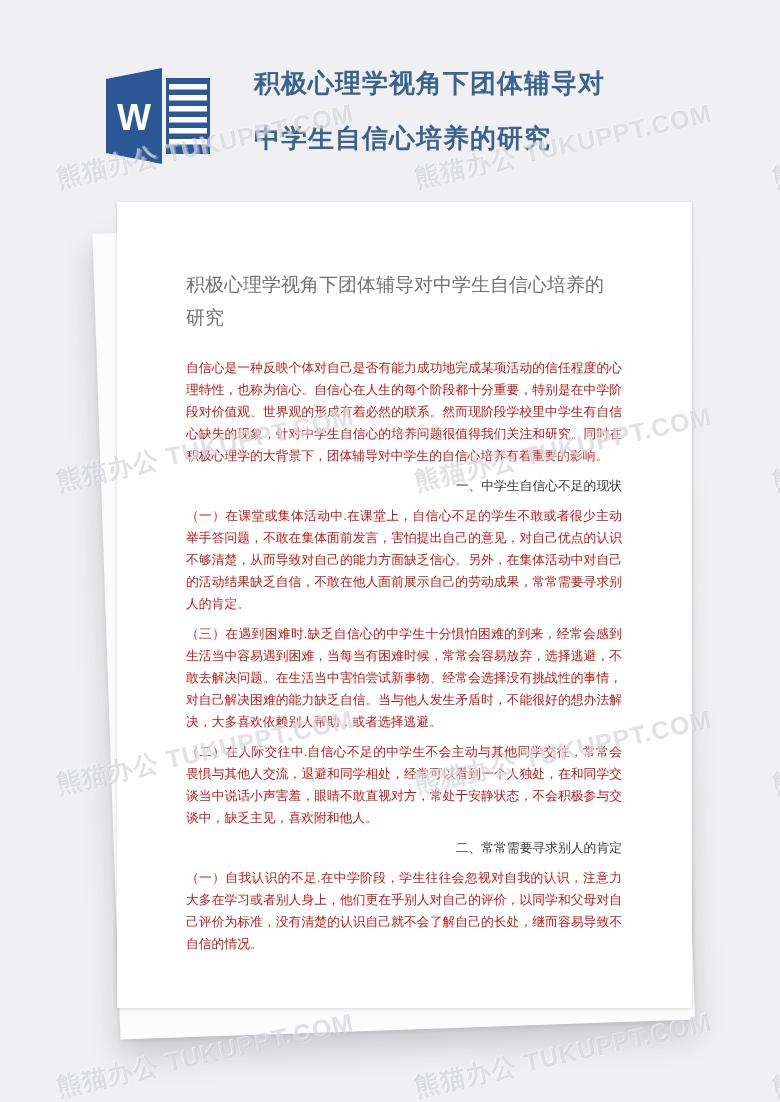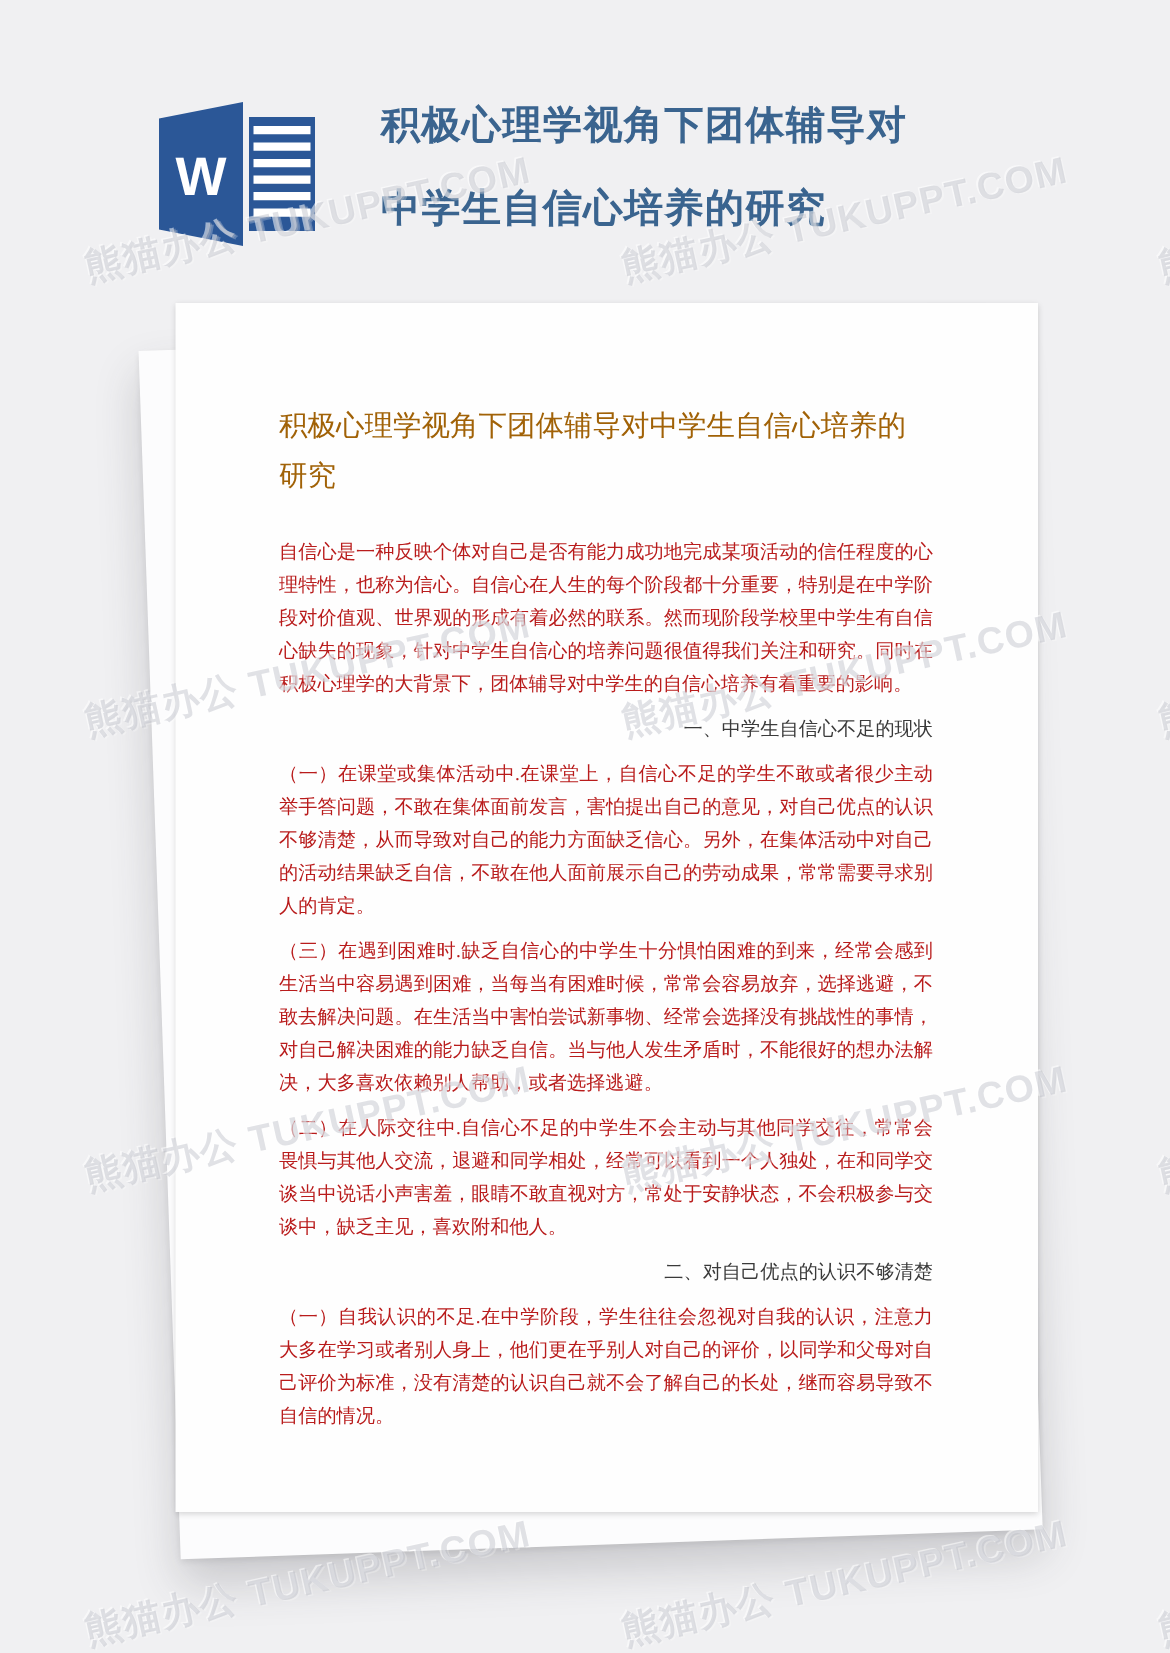--- a/index.html
+++ b/index.html
@@ -58,21 +58,21 @@
   .doc-content {
     position: absolute;
     left: 69px;
     top: 66px;
     width: 436px;
   }
   .doc-title {
     width: 428px;
     font-size: 19px;
     line-height: 33px;
-    color: #a16207;
+    color: #737373;
     margin: 0 0 23px 0;
     font-weight: 400;
   }
   .doc-body p, .doc-body h3 {
     margin: 0 0 8px 0;
     font-size: 12.8px;
     line-height: 22px;
     font-weight: 400;
     color: #b91c1c;
     text-align: justify;
@@ -143,21 +143,21 @@
 
   <div class="doc-page">
     <div class="doc-content">
       <div class="doc-title">积极心理学视角下团体辅导对中学生自信心培养的研究</div>
       <div class="doc-body">
         <p>自信心是一种反映个体对自己是否有能力成功地完成某项活动的信任程度的心理特性，也称为信心。自信心在人生的每个阶段都十分重要，特别是在中学阶段对价值观、世界观的形成有着必然的联系。然而现阶段学校里中学生有自信心缺失的现象，针对中学生自信心的培养问题很值得我们关注和研究。同时在积极心理学的大背景下，团体辅导对中学生的自信心培养有着重要的影响。</p>
         <h3>一、中学生自信心不足的现状</h3>
         <p>（一）在课堂或集体活动中.在课堂上，自信心不足的学生不敢或者很少主动举手答问题，不敢在集体面前发言，害怕提出自己的意见，对自己优点的认识不够清楚，从而导致对自己的能力方面缺乏信心。另外，在集体活动中对自己的活动结果缺乏自信，不敢在他人面前展示自己的劳动成果，常常需要寻求别人的肯定。</p>
         <p>（三）在遇到困难时.缺乏自信心的中学生十分惧怕困难的到来，经常会感到生活当中容易遇到困难，当每当有困难时候，常常会容易放弃，选择逃避，不敢去解决问题。在生活当中害怕尝试新事物、经常会选择没有挑战性的事情，对自己解决困难的能力缺乏自信。当与他人发生矛盾时，不能很好的想办法解决，大多喜欢依赖别人帮助，或者选择逃避。</p>
         <p>（二）在人际交往中.自信心不足的中学生不会主动与其他同学交往，常常会畏惧与其他人交流，退避和同学相处，经常可以看到一个人独处，在和同学交谈当中说话小声害羞，眼睛不敢直视对方，常处于安静状态，不会积极参与交谈中，缺乏主见，喜欢附和他人。</p>
-        <h3>二、对自己优点的认识不够清楚</h3>
+        <h3>二、常常需要寻求别人的肯定</h3>
         <p>（一）自我认识的不足.在中学阶段，学生往往会忽视对自我的认识，注意力大多在学习或者别人身上，他们更在乎别人对自己的评价，以同学和父母对自己评价为标准，没有清楚的认识自己就不会了解自己的长处，继而容易导致不自信的情况。</p>
       </div>
     </div>
   </div>
 
   <div class="wm-layer">
     <span class="wm">熊猫办公 TUKUPPT.COM</span>
     <span class="wm">熊猫办公 TUKUPPT.COM</span>
     <span class="wm">熊猫办公 TUKUPPT.COM</span>
     <span class="wm">熊猫办公 TUKUPPT.COM</span>

